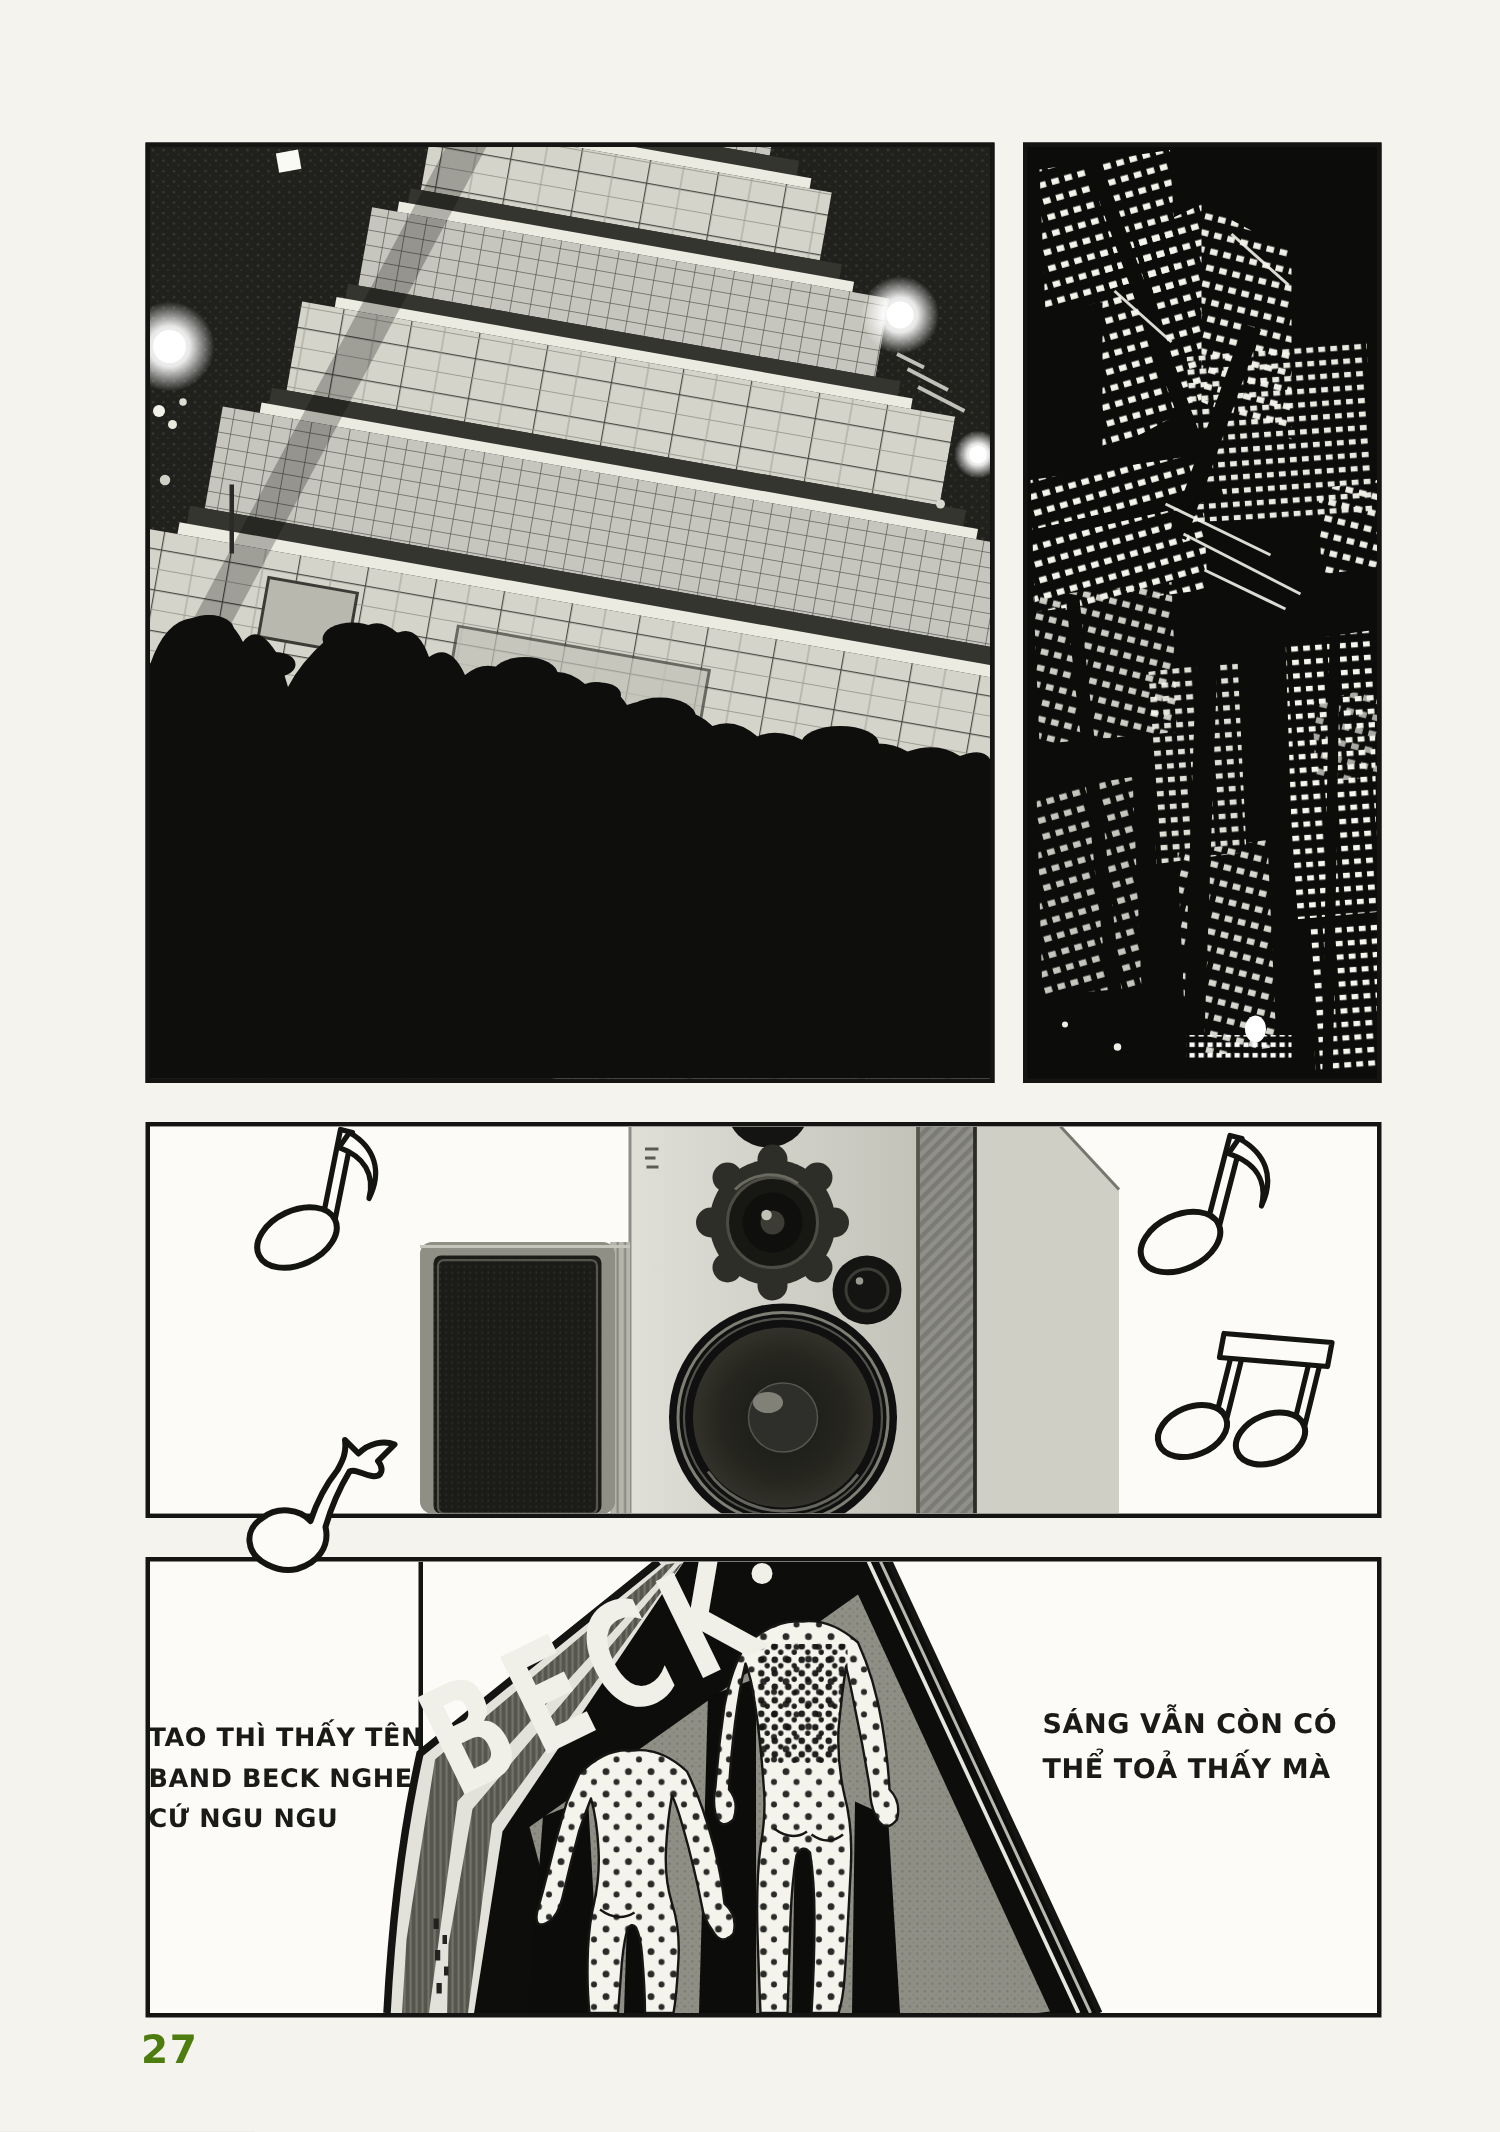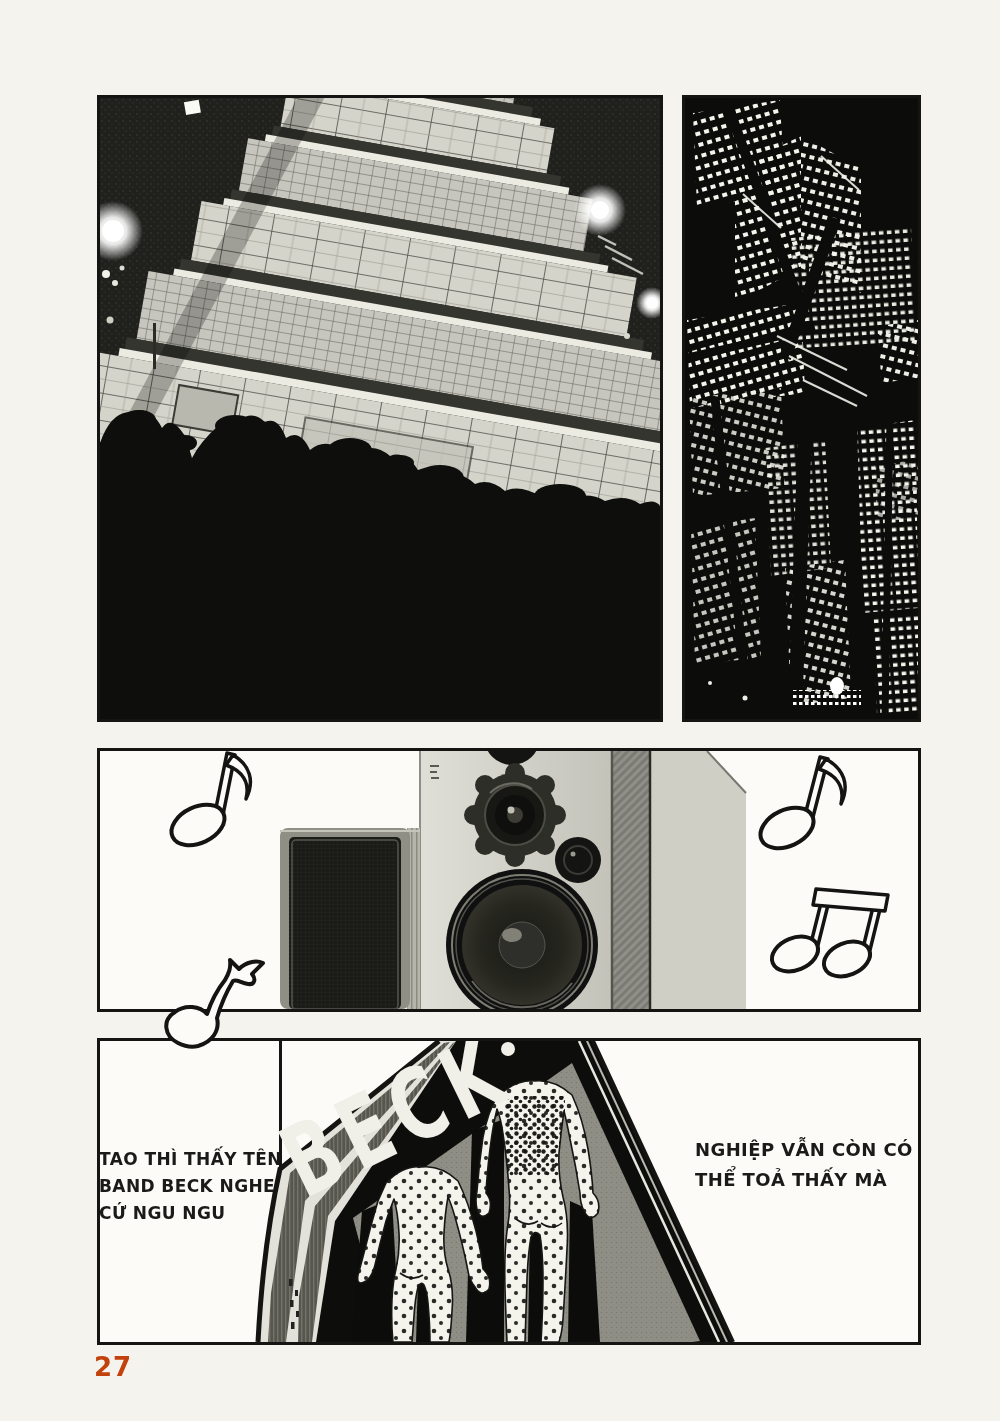--- a/index.html
+++ b/index.html
@@ -21,21 +21,21 @@
   .overlay-note{position:absolute;z-index:6;overflow:visible;}
   .speech{
     position:absolute;z-index:4;text-align:left;font-weight:bold;color:#1a1a18;
     letter-spacing:.4px;
   }
   .speech .ln{white-space:nowrap;}
   #speech-left{left:99px;top:1146px;width:178px;font-size:17px;line-height:27px;}
   #speech-right{left:695px;top:1135px;width:218px;font-size:18px;line-height:29.5px;}
   #page-number{
     position:absolute;left:94px;top:1352px;font-size:26px;font-weight:bold;
-    color:#c2410c;letter-spacing:1px;
+    color:#4d7c0f;letter-spacing:1px;
   }
 </style>
 </head>
 <body>
 
 <div class="page">
 
   <div class="panel" id="panel-building">
     <svg viewBox="0 0 560 621" preserveAspectRatio="none">
       <defs>
@@ -411,18 +411,18 @@
       </g>
     </svg>
   </div>
 
   <div class="speech" id="speech-left">
     <div class="ln">TAO THÌ THẤY TÊN</div>
     <div class="ln">BAND BECK NGHE</div>
     <div class="ln">CỨ NGU NGU</div>
   </div>
   <div class="speech" id="speech-right">
-    <div class="ln">NGHIỆP VẪN CÒN CÓ</div>
+    <div class="ln">SÁNG VẪN CÒN CÓ</div>
     <div class="ln">THỂ TOẢ THẤY MÀ</div>
   </div>
 
   <div id="page-number">27</div>
 </div>
 
 </body></html>

